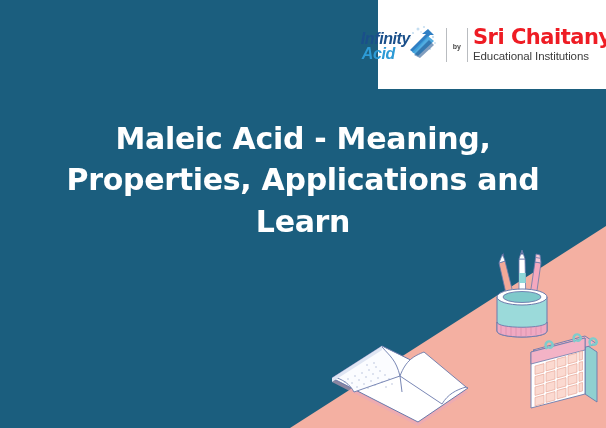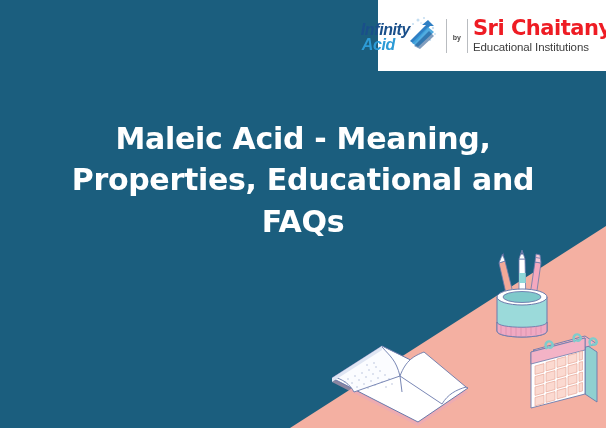--- a/index.html
+++ b/index.html
@@ -26,21 +26,21 @@
     background: #f4b0a2;
     clip-path: polygon(290px 428px, 606px 226px, 606px 428px);
   }
 
   
   .logo-panel {
     position: absolute;
     left: 378px;
     top: 0;
     width: 228px;
-    height: 71px;
+    height: 89px;
     background: #ffffff;
     display: flex;
     align-items: center;
     justify-content: center;
     box-sizing: border-box;
     padding: 6px 8px 6px 10px;
   }
   .logo-inner {
     display: flex;
     align-items: center;
@@ -174,21 +174,21 @@
       <div class="divider-bar"></div>
 
       <div class="sc-lockup">
         <div class="sc-name">Sri Chaitanya</div>
         <div class="sc-sub">Educational Institutions</div>
       </div>
 
     </div>
   </div>
 
-  <div class="title">Maleic Acid - Meaning, Properties, Educational and FAQs</div>
+  <div class="title">Maleic Acid - Meaning, Properties, Applications and Learn</div>
 
   <svg class="art art-book" width="140" height="98" viewBox="0 0 140 98">
 
     <path d="M2 52 L52 20 L138 62 L88 96 Z" fill="#e8a8bd" opacity="0.55"></path>
     <path d="M2 48 L52 16 L138 58 L88 92 Z" fill="#ffffff" stroke="#6a79ab" stroke-width="1"></path>
 
     <path d="M4 47 L52 17 C 60 26, 66 30, 70 46 L24 62 C 20 54, 12 49, 4 47 Z" fill="#fbfcff" stroke="#6a79ab" stroke-width="0.9"></path>
 
     <path d="M70 46 C 76 30, 84 26, 94 22 L136 57 C 126 60, 118 64, 112 74 Z" fill="#ffffff" stroke="#6a79ab" stroke-width="0.9"></path>
 

